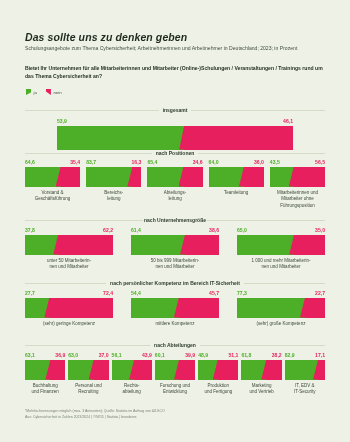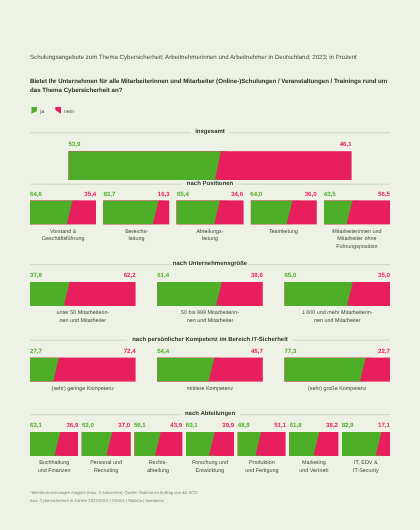--- a/index.html
+++ b/index.html
@@ -63,20 +63,21 @@
   .footnote{
     position:absolute;left:25px;top:408px;width:300px;
     font-size:3.5px;line-height:1.75;color:#7b847b;
   }
 </style>
 </head>
 <body>
 
 <div class="page">
 
+  <h1 class="headline">Das sollte uns zu denken geben</h1>
   <div class="subhead">Schulungsangebote zum Thema Cybersicherheit; Arbeitnehmerinnen und Arbeitnehmer in Deutschland; 2023; in Prozent</div>
   <div class="question">Bietet Ihr Unternehmen für alle Mitarbeiterinnen und Mitarbeiter (Online-)Schulungen / Veranstaltungen / Trainings rund um das Thema Cybersicherheit an?</div>
 
   <div class="legend">
     <div class="legend-item">
       <span class="swatch ja"></span>
       <span class="legend-label">ja</span>
     </div>
     <div class="legend-item">
       <span class="swatch nein"></span>

